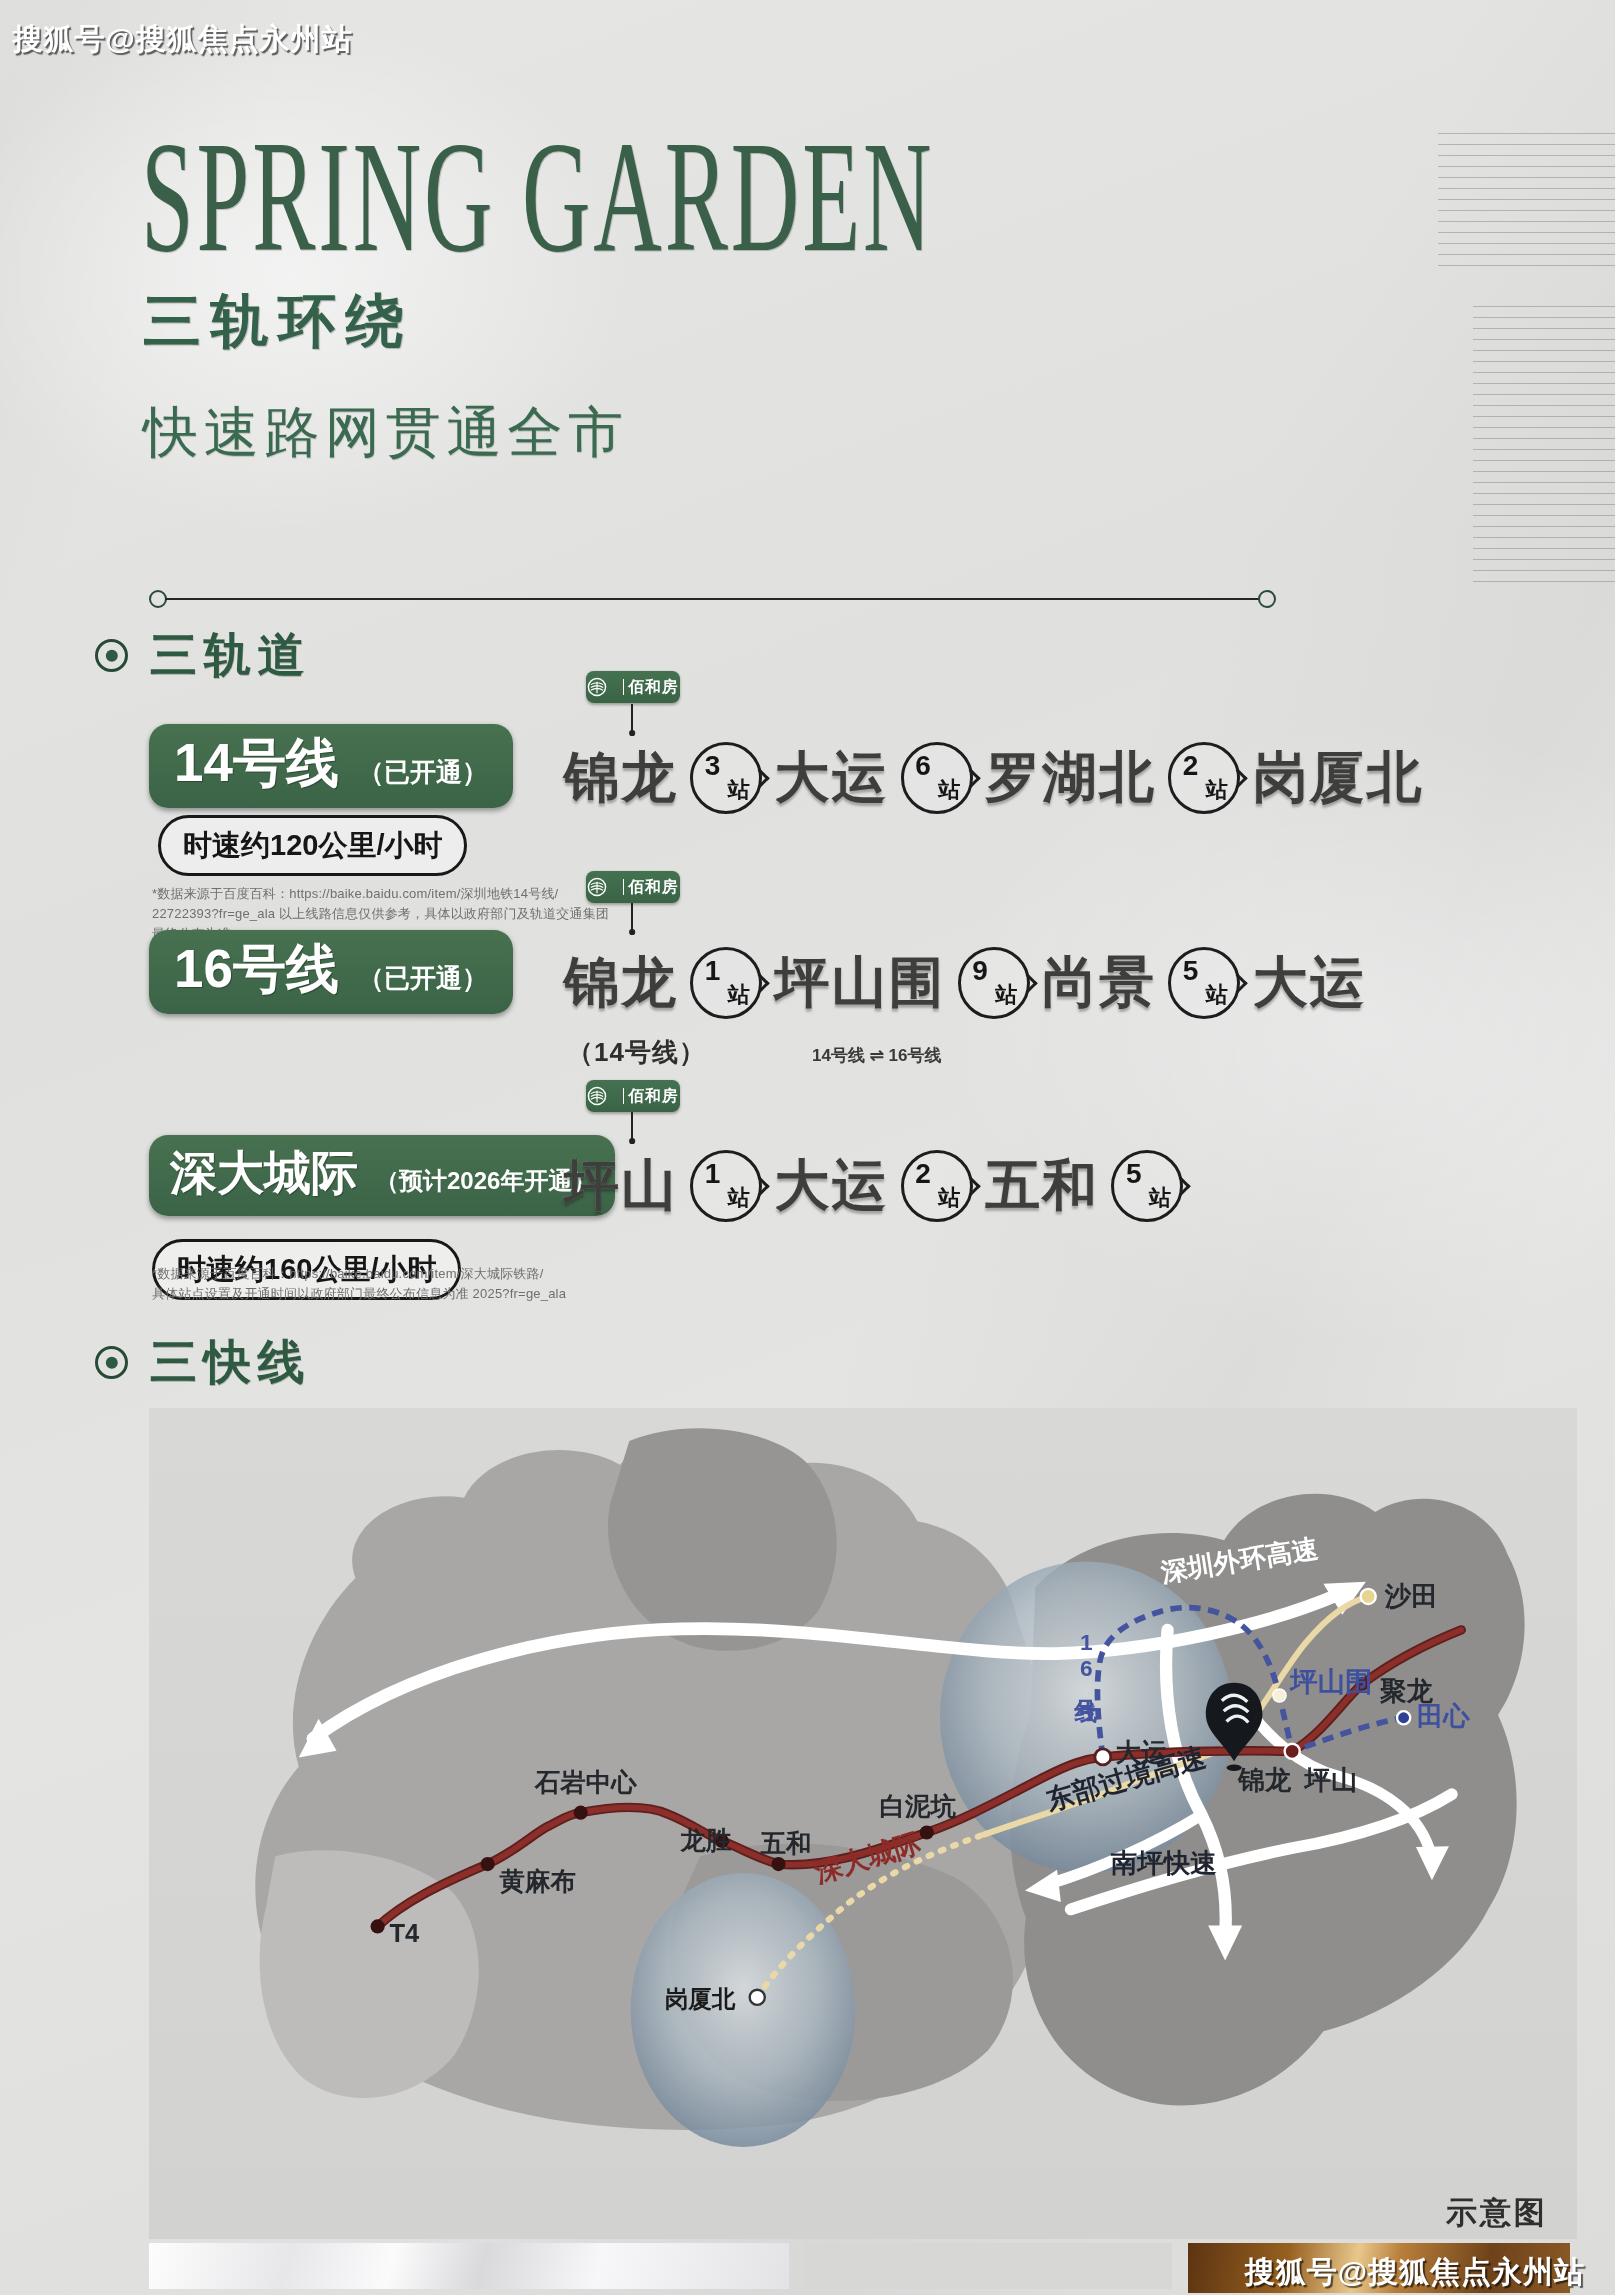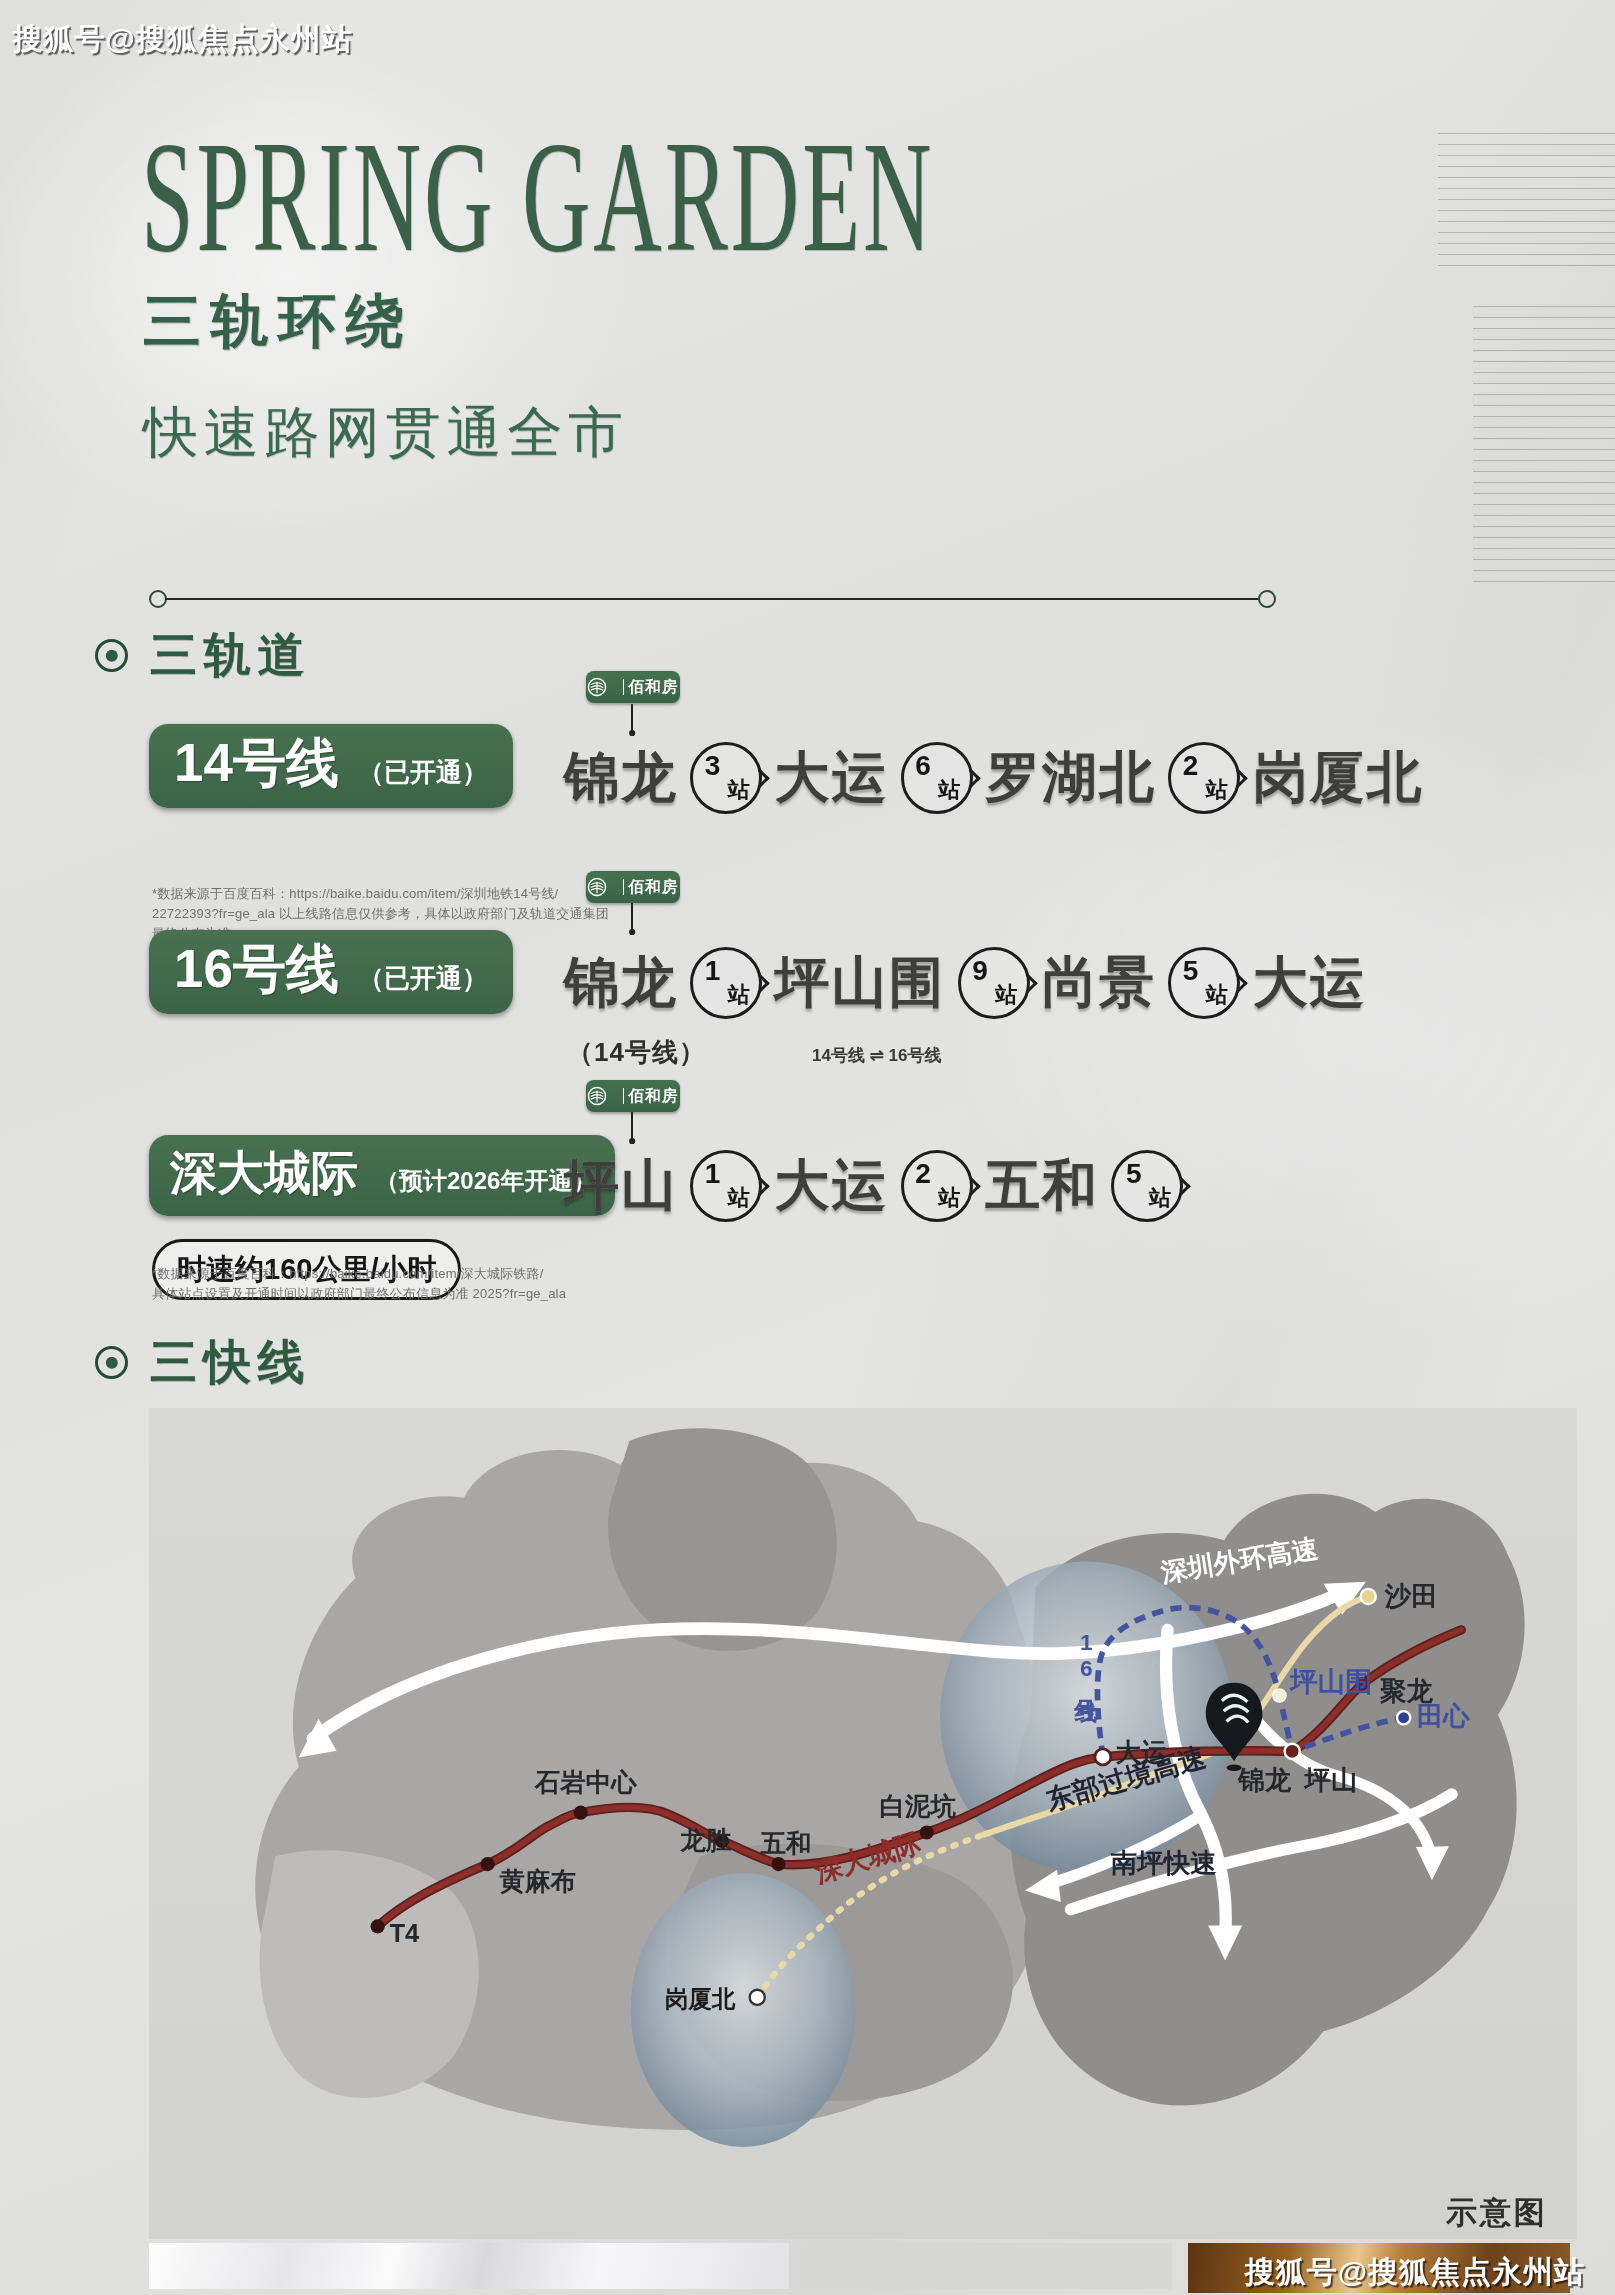--- a/index.html
+++ b/index.html
@@ -159,20 +159,21 @@
       <path d="M8 16 Q21 8 34 16 M8 22 Q21 14 34 22 M8 28 Q21 20 34 28 M21 10 V34" fill="none" stroke="#fff" stroke-width="2.4"></path>
     </svg>
     <span class="brand-text">佰和房</span>
   </div>
   <div class="brand-pin bp3"></div>
 
   <div class="badge badge1">
     <span class="nm">14号线</span>
     <span class="st">（已开通）</span>
   </div>
+  <div class="pill pill1">时速约120公里/小时</div>
   <div class="fine fine1">
     <div>*数据来源于百度百科：https://baike.baidu.com/item/深圳地铁14号线/</div>
     <div>22722393?fr=ge_ala 以上线路信息仅供参考，具体以政府部门及轨道交通集团</div>
     <div>最终公布为准</div>
   </div>
   <div class="strow strow1">
     <span class="stn">锦龙</span>
     <span class="gapc">
       <span class="gap-num">3</span>
       <span class="gap-zhan">站</span>

